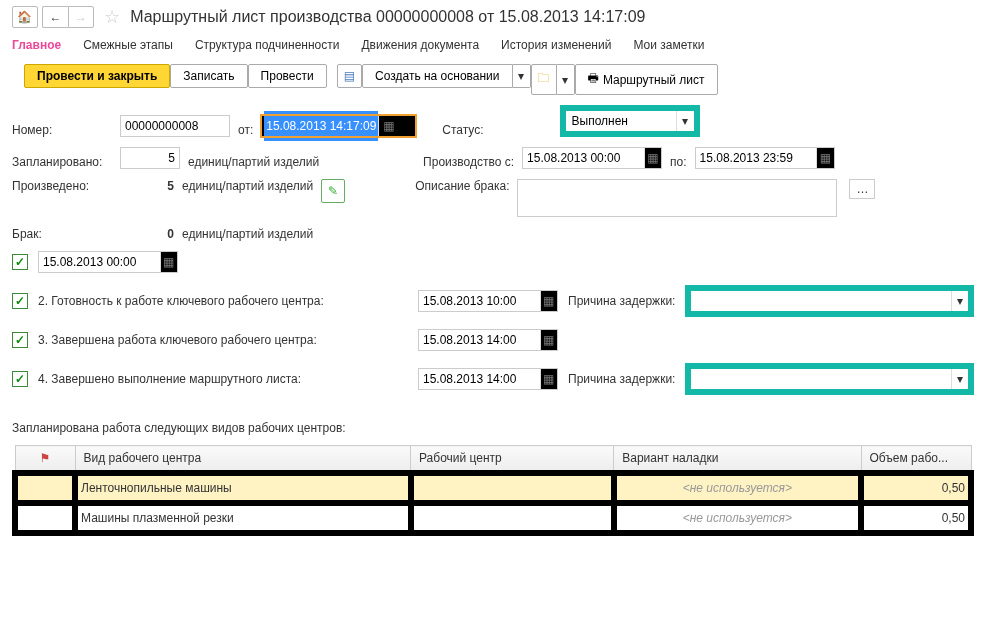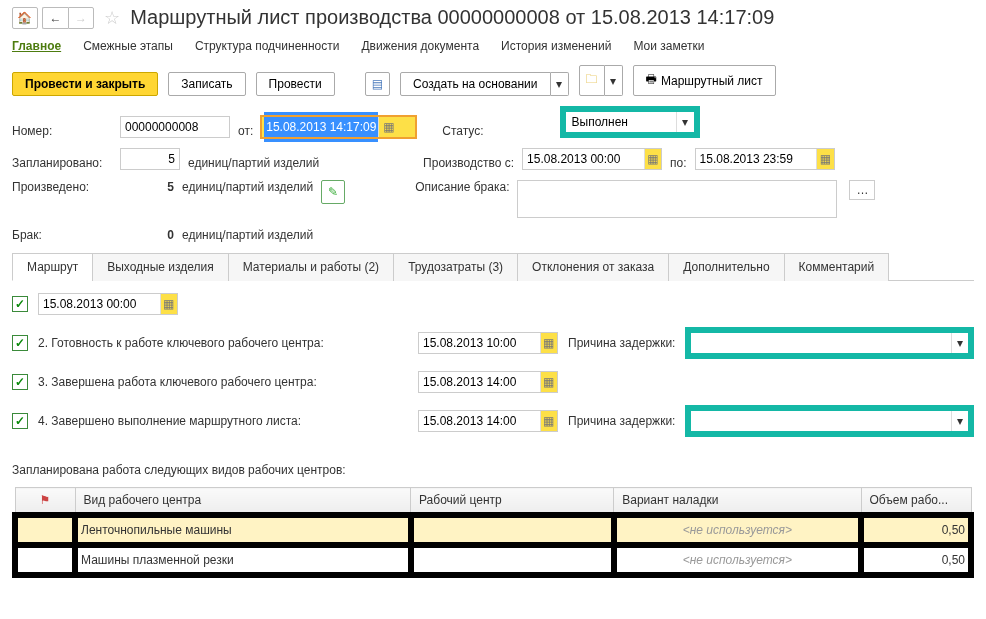--- a/index.html
+++ b/index.html
@@ -3,35 +3,35 @@
 <meta charset="utf-8">
 <style>
 *{box-sizing:border-box;margin:0;padding:0;font-family:Arial,sans-serif;font-size:12px}
 body{background:#fff;color:#333;padding:0}
 .topbar{display:flex;align-items:center;gap:4px;padding:6px 12px}
 .navbtn{width:26px;height:22px;border:1px solid #bbb;background:#fff;display:flex;align-items:center;justify-content:center;cursor:pointer;border-radius:2px}
 .navgroup{display:flex}
 .navgroup .navbtn:first-child{border-radius:2px 0 0 2px;border-right:none}
 .navgroup .navbtn:last-child{border-radius:0 2px 2px 0}
 .star{color:#ccc;font-size:18px;margin:0 6px}
-.pagetitle{font-size:20px;color:#333}
+.pagetitle{font-size:16px;color:#333}
 .tabnav{padding:4px 12px 8px;display:flex;gap:22px}
 .tabnav a{color:#333;text-decoration:none;cursor:pointer}
-.tabnav a.active{color:#4d7c0f;text-decoration:underline;font-weight:bold}
-.toolbar{padding:4px 12px 10px;display:flex;gap:10px;align-items:flex-end}
+.tabnav a.active{color:#ec4899;font-weight:bold}
+.toolbar{padding:4px 24px 10px;display:flex;align-items:flex-start}
 .btn{border:1px solid #aaa;background:#fff;padding:4px 12px;cursor:pointer;border-radius:2px;display:inline-flex;align-items:center;gap:4px}
 .btn.primary{background:#ffd633;border-color:#cca700;font-weight:bold}
 .btn.icon{padding:4px 6px}
 .dd{display:flex}
 .dd .btn{border-radius:2px 0 0 2px}
 .dd .caret{border:1px solid #aaa;border-left:none;width:18px;display:flex;align-items:center;justify-content:center;cursor:pointer;border-radius:0 2px 2px 0}
 .form{padding:0 12px}
 .row{display:flex;align-items:flex-end;margin-bottom:10px;gap:8px}
 .lbl{min-width:100px}
-.inputw{display:flex;align-items:center;border:1px solid #ccc;background:#fde047}
+.inputw{display:flex;align-items:center;border:1px solid #ccc;background:#000000}
 .inputw input{border:none;outline:none;padding:3px 4px;width:100%;text-align:left}
 .inputw.hl{outline:2px solid #f0a030;outline-offset:-1px}
 .inputw .ibtn{width:20px;height:20px;border-left:1px solid #ddd;display:flex;align-items:center;justify-content:center;cursor:pointer;color:#777}
 .hlsel{background:#3890ff;color:#fff;padding:8px 2px}
 .subtabs{display:flex;border-bottom:1px solid #ccc;margin:8px 0 12px}
 .subtabs .st{padding:6px 14px;border:1px solid #ccc;border-bottom:none;background:#f6f6f6;cursor:pointer;margin-right:-1px;position:relative;top:1px}
 .subtabs .st.active{background:#fff;border-bottom:1px solid #fff}
 .chkrow{display:flex;align-items:center;gap:10px;margin-bottom:12px}
 .chk{width:16px;height:16px;border:1px solid #3a8a3a;display:flex;align-items:center;justify-content:center;color:#0a8a0a;font-weight:bold;cursor:pointer}
 .chkrow .rowlbl{width:370px}
@@ -147,29 +147,20 @@
   <textarea style=""></textarea>
   <span class="ellips">…</span>
 </div>
 
 <div class="row">
   <span class="lbl">Брак:</span>
   <span style="width:54px;text-align:right;font-weight:bold">0</span>
   <span>единиц/партий изделий</span>
 </div>
 
-<div class="subtabs">
-  <div class="st active">Маршрут</div>
-  <div class="st">Выходные изделия</div>
-  <div class="st">Материалы и работы (2)</div>
-  <div class="st">Трудозатраты (3)</div>
-  <div class="st">Отклонения от заказа</div>
-  <div class="st">Дополнительно</div>
-  <div class="st">Комментарий</div>
-</div>
 
 <div id="stages">
       <div class="chkrow">
         <div class="chk">✓</div>
   <div class="inputw" style="width:140px">
           <input value="15.08.2013 00:00" style="">
           <span class="ibtn">▦</span>
         </div>
   </div>
       <div class="chkrow">

